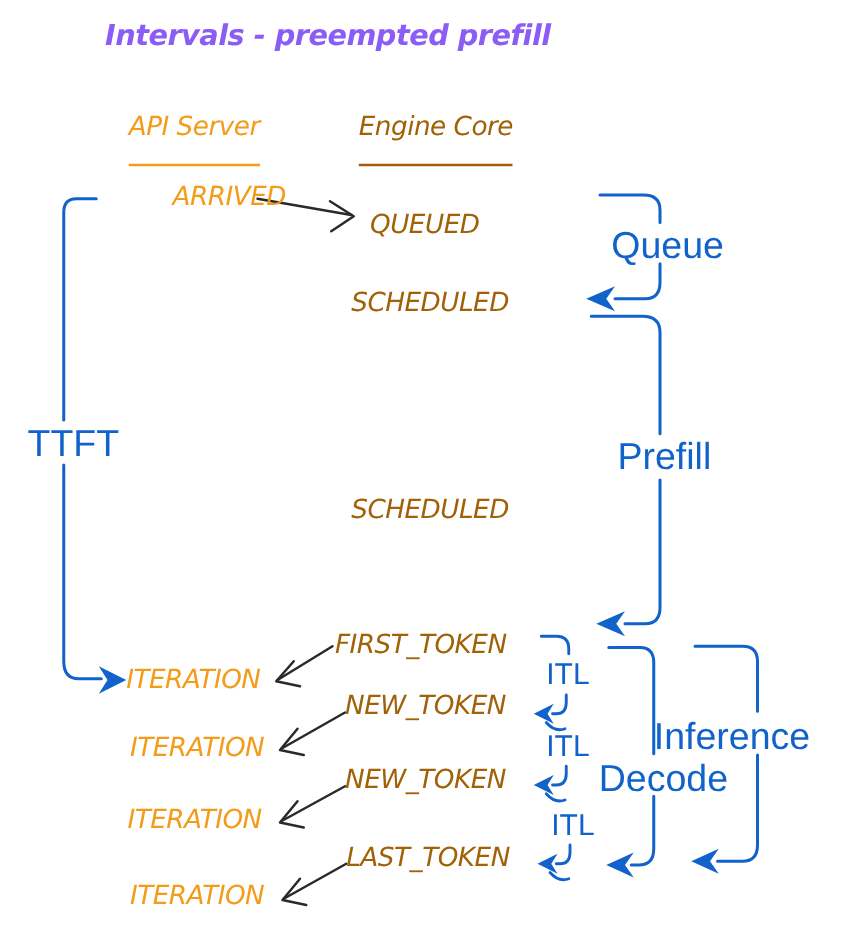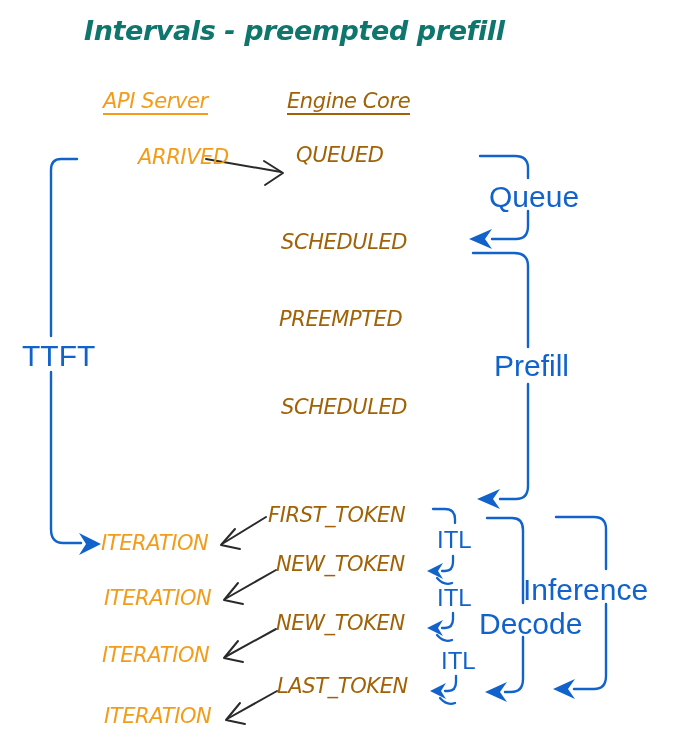--- a/index.html
+++ b/index.html
@@ -21,27 +21,27 @@
     white-space: nowrap;
     line-height: 1.05;
   }
   
   .hand {
     font-family: "DejaVu Sans", sans-serif;
     font-style: italic;
     letter-spacing: -0.4px;
   }
   .title {
-    font-size: 27px;
+    font-size: 23px;
     font-weight: bold;
-    color: #0f766e;
+    color: #8b5cf6;
   }
   .colhead {
     font-size: 21px;
-    padding-bottom: 1px;
+    padding-bottom: 19px;
     border-bottom: 2px solid currentColor;
   }
   .event { font-size: 21px; }
   .api    { color: #f29c1a; }
   .engine { color: #a16207; }
   
   .interval {
     font-family: "Liberation Sans", sans-serif;
     font-style: normal;
     color: #1163cb;
@@ -132,23 +132,22 @@
 
   <div class="lbl hand colhead api" style="left:103px; top:90px;">API Server</div>
   <div class="lbl hand colhead engine" style="left:287px; top:90px;">Engine Core</div>
 
   <div class="lbl hand event api" style="left:103px; top:146px;margin-left:35px;">ARRIVED</div>
   <div class="lbl hand event api" style="left:101px; top:532px;">ITERATION</div>
   <div class="lbl hand event api" style="left:104px; top:587px;">ITERATION</div>
   <div class="lbl hand event api" style="left:102px; top:644px;">ITERATION</div>
   <div class="lbl hand event api" style="left:104px; top:705px;">ITERATION</div>
 
-  <div class="lbl hand event engine" style="left:296px; top:144px;">QUEUED</div>
+  <div class="lbl hand event engine" style="left:296px; top:168px;">QUEUED</div>
   <div class="lbl hand event engine" style="left:281px; top:231px;">SCHEDULED</div>
-  <div class="lbl hand event engine" style="left:279px; top:308px;">PREEMPTED</div>
   <div class="lbl hand event engine" style="left:281px; top:396px;">SCHEDULED</div>
   <div class="lbl hand event engine" style="left:268px; top:504px;">FIRST_TOKEN</div>
   <div class="lbl hand event engine" style="left:276px; top:553px;">NEW_TOKEN</div>
   <div class="lbl hand event engine" style="left:276px; top:612px;">NEW_TOKEN</div>
   <div class="lbl hand event engine" style="left:277px; top:675px;">LAST_TOKEN</div>
 
   <div class="lbl interval" style="left:22px; top:340px;">TTFT</div>
   <div class="lbl interval" style="left:489px; top:181px;">Queue</div>
   <div class="lbl interval" style="left:494px; top:350px;">Prefill</div>
   <div class="lbl interval itl" style="left:437px; top:527px;">ITL</div>

